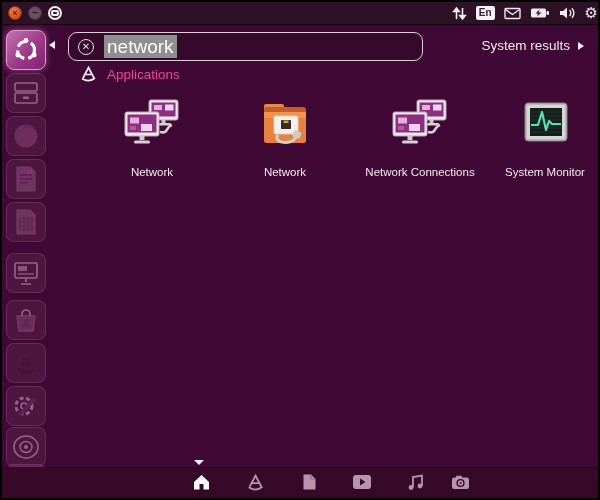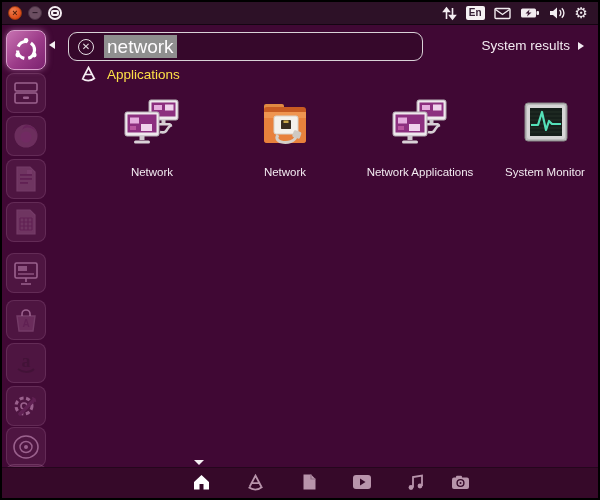--- a/index.html
+++ b/index.html
@@ -14,21 +14,21 @@
     background:#2d1127; border-bottom:1px solid #150512;
     display:flex; align-items:center;
   }
   .winbtns{ display:flex; align-items:center; gap:6px; margin-left:6px; }
   .wbtn{ width:14px; height:14px; border-radius:50%; display:flex; align-items:center; justify-content:center; cursor:default; }
   .wbtn.close{ background:radial-gradient(circle at 35% 30%, #f08050, #dd4814 75%); border:1px solid #9c3a12; color:#4f1d08; font-size:9px; font-weight:bold; line-height:1; }
   .wbtn.min{ background:#6b4e61; border:1px solid #483143; color:#2f1c2b; font-size:10px; font-weight:bold; line-height:1; }
   .wbtn.max{ background:transparent; border:2px solid #f4eef2; }
   .wbtn.max .slot{ width:8px; height:6px; background:#f4eef2; border-radius:2px; position:relative; }
   .wbtn.max .slot::after{ content:""; position:absolute; left:2px; top:2px; width:4px; height:2px; background:#2d1127; border-radius:1px; }
-  .tray{ margin-left:auto; display:flex; align-items:center; gap:9px; padding-right:10px; }
+  .tray{ margin-left:auto; display:flex; align-items:center; gap:9px; }
   .tray .ticon{ display:flex; align-items:center; justify-content:center; height:18px; }
   .kbd{ background:#f5f2f4; color:#352036; font-size:10px; font-weight:bold;
         padding:1px 3px; border-radius:2px; line-height:12px; }
   .gear-glyph{ font-family:"DejaVu Sans", sans-serif; color:#f2ecf0; font-size:15px; line-height:1; }
   
   .launcher{ position:absolute; top:24px; left:0; width:50px; bottom:0; }
   .ltile{
     position:absolute; left:4px; width:40px; height:40px; border-radius:8px;
     background:rgba(205,140,190,0.10); border:1px solid rgba(225,175,215,0.14);
     display:flex; align-items:center; justify-content:center; cursor:pointer;
@@ -58,21 +58,21 @@
     background:#8f8f8f; padding:0 3px; line-height:23px;
   }
   .filter{
     position:absolute; right:14px; top:36px; color:#f2eaf0; font-size:13.5px;
     display:flex; align-items:center; gap:8px; cursor:pointer;
   }
   .filter .chev{ width:0; height:0; border-top:4px solid transparent; border-bottom:4px solid transparent; border-left:6px solid #f2eaf0; }
   
   .cat{
     position:absolute; left:78px; top:64px; display:flex; align-items:center; gap:10px;
-    color:#fde047; font-size:13.5px;
+    color:#ec4899; font-size:13.5px;
   }
   
   .result{ position:absolute; top:96px; width:124px; text-align:center; cursor:pointer; }
   .result .ric{ display:inline-block; }
   .result .rlabel{ display:block; margin-top:8px; font-size:11.5px; color:#f2eaf0; }
   
   .bottombar{
     position:absolute; left:0; right:0; bottom:0; height:31px;
     background:#360929; border-top:1px solid #25061d;
   }
@@ -287,21 +287,21 @@
         <path d="M49 27 C 42 29, 46 36, 37 34" fill="none" stroke="#d5ced3" stroke-width="2.6"></path>
         <rect x="2" y="14" width="34" height="24" rx="2" fill="#efe8ed" stroke="#b6aeb4" stroke-width="1"></rect>
         <rect x="4.5" y="16.5" width="29" height="18" fill="#8c2f7f"></rect>
         <rect x="7" y="19.5" width="9" height="6" fill="#e5aede"></rect>
         <rect x="18" y="26" width="11" height="7" fill="#f0d3ec"></rect>
         <rect x="7" y="28" width="6" height="4" fill="#b8559f"></rect>
         <rect x="16.5" y="38" width="5" height="4" fill="#cfc7cd"></rect>
         <rect x="11" y="42.5" width="16" height="3" rx="1.5" fill="#d9d2d7"></rect>
       </svg>
     </span>
-    <span class="rlabel">Network Applications</span>
+    <span class="rlabel">Network Connections</span>
   </div>
 
   <div class="result" style="left:481px">
     <span class="ric">
       <svg width="58" height="56" viewBox="0 0 58 56">
         <rect x="9" y="5" width="42" height="38" rx="3" fill="#bcbcbc" stroke="#848484" stroke-width="1"></rect>
         <rect x="11" y="7" width="38" height="34" rx="2" fill="#d6d6d6"></rect>
         <rect x="14" y="10" width="32" height="28" fill="#16201b"></rect>
         <g stroke="#243128" stroke-width="1">
           <path d="M14 14 H46 M14 18 H46 M14 22 H46 M14 26 H46 M14 30 H46 M14 34 H46"></path>

